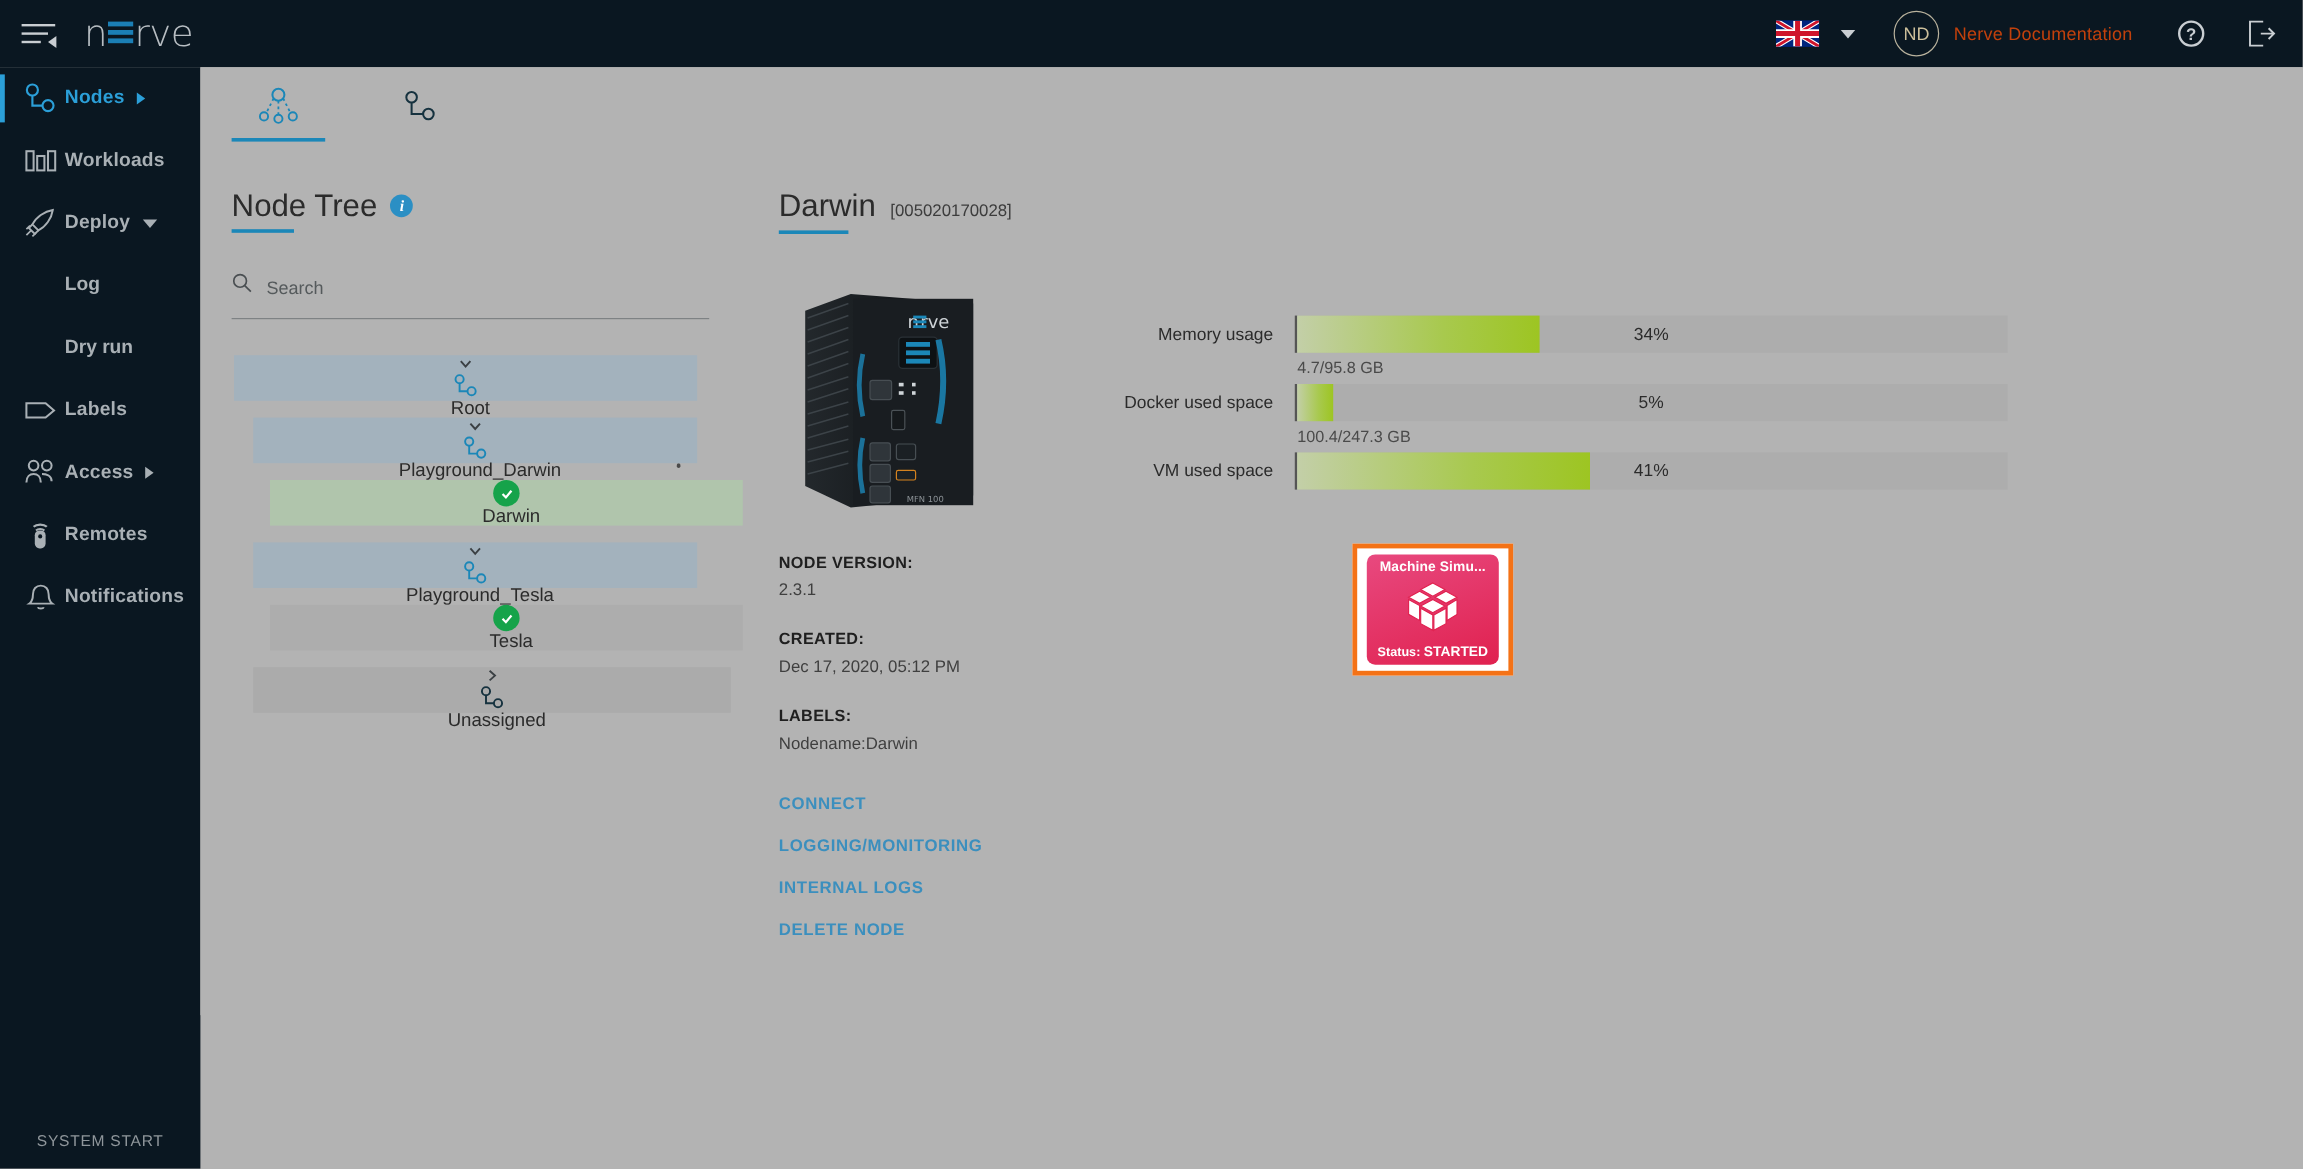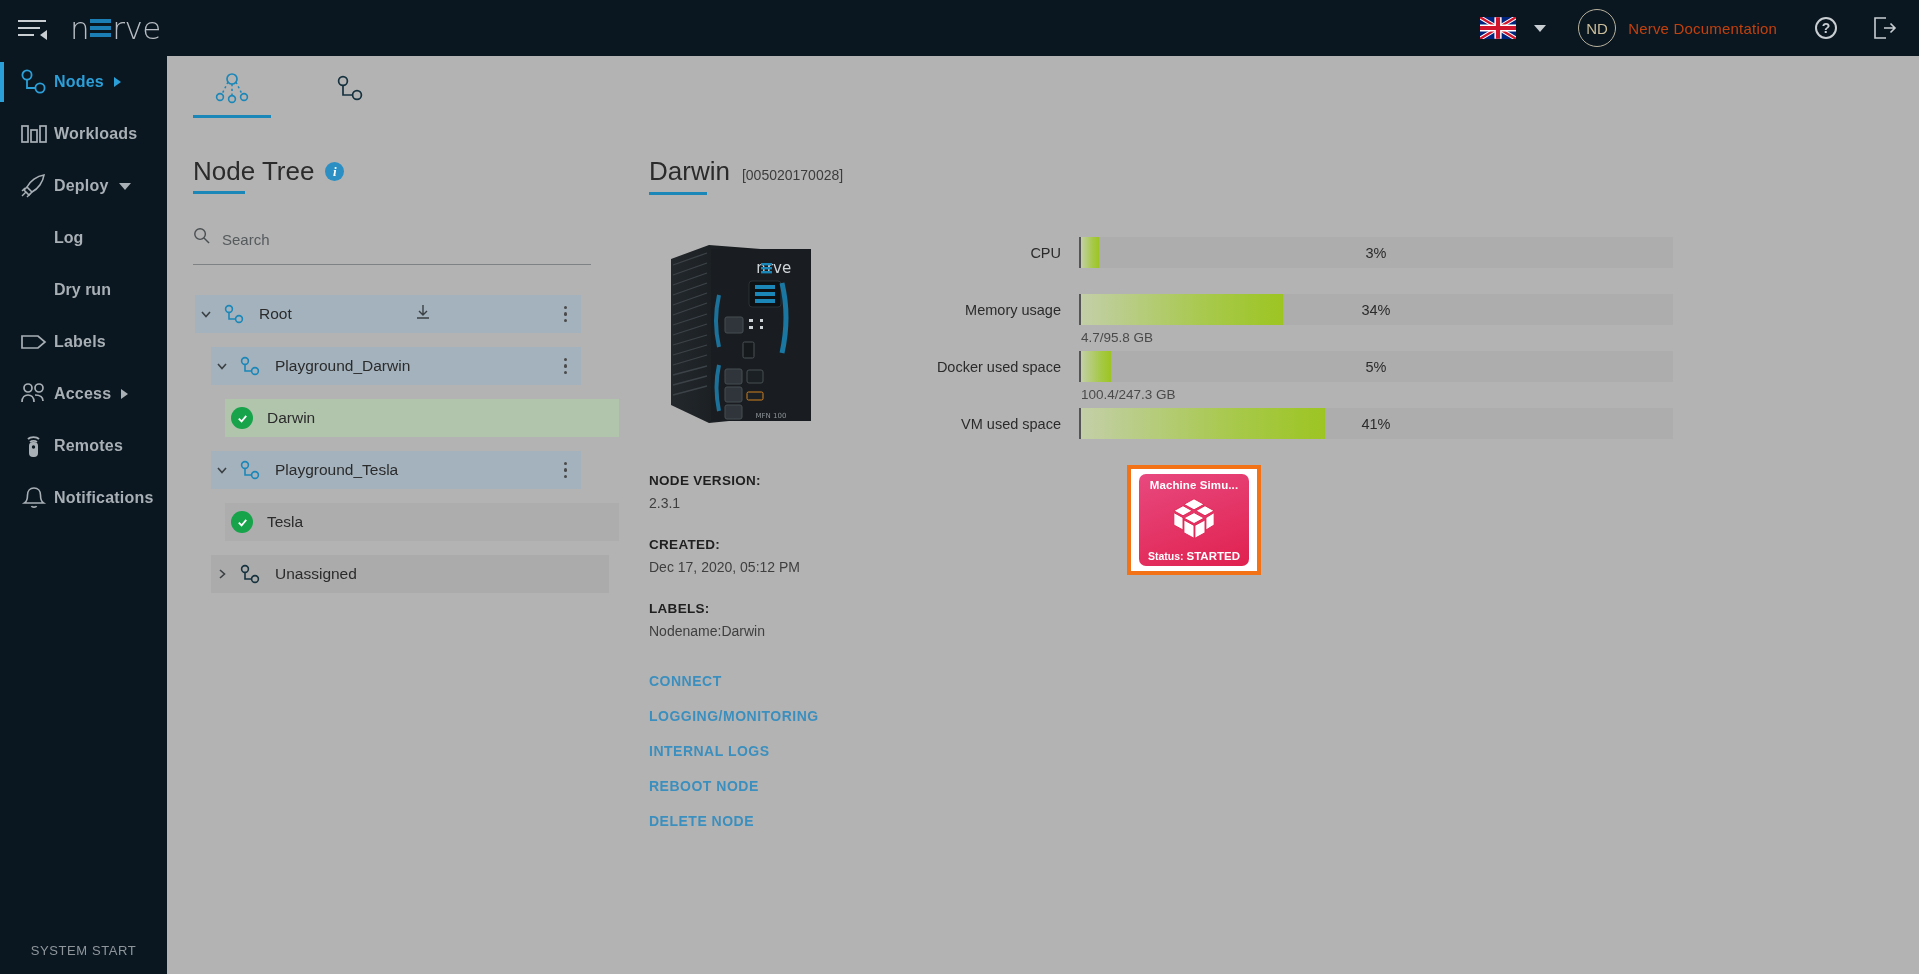--- a/index.html
+++ b/index.html
@@ -91,21 +91,21 @@
                 font-family: "Liberation Serif", serif; }
 
   .searchbox { margin-top: 34px; display: flex; align-items: flex-end; gap: 12px;
                border-bottom: 1px solid #7e8284; width: 398px; padding-bottom: 16px; }
   .searchbox input { border: none; background: transparent; outline: none; font-size: 15px;
                      color: #3a3a3a; width: 340px; font-family: "Liberation Sans", sans-serif; }
   .searchbox input::placeholder { color: #555a5c; }
 
   .tree { margin-top: 30px; }
   .trow { height: 38px; display: flex; align-items: center; cursor: pointer; margin-bottom: 14px;
-          position: relative; }
+          position: relative; flex-direction: column; }
   .trow .chev { width: 22px; display:flex; align-items:center; justify-content:center; }
   .trow .nico { width: 34px; display:flex; align-items:center; justify-content:center; }
   .trow .tlbl { font-size: 15.5px; color: #2b2b2b; margin-left: 8px; }
   .trow .dots { margin-left: auto; margin-right: 14px; display:flex; flex-direction:column;
                 gap: 3px; cursor: pointer; }
   .trow .dots i { width: 3.5px; height: 3.5px; border-radius: 50%; background: #4a4a4a; display:block; }
   .trow .dl { margin-left: auto; margin-right: 10px; }
   .r-root { background: #a3b2bd; width: 386px; margin-left: 2px; }
   .r-group { background: #a3b2bd; width: 370px; margin-left: 18px; }
   .r-node-sel { background: #b0c5ac; width: 394px; margin-left: 32px; }
@@ -507,27 +507,20 @@
             <rect x="64" y="168" width="17" height="14" rx="2" fill="#2f353a" stroke="#474e53"></rect>
             <path d="M121,46 q8,34 0,70" fill="none" stroke="#1b87b8" stroke-width="5" opacity=".85"></path>
             <path d="M58,58 q-6,26 0,52" fill="none" stroke="#1b87b8" stroke-width="4" opacity=".8"></path>
             <path d="M58,128 q-5,22 0,46" fill="none" stroke="#1b87b8" stroke-width="4" opacity=".8"></path>
             <text x="110" y="181" fill="#8b9196" font-size="7" text-anchor="middle" font-family="DejaVu Sans, sans-serif">MFN 100</text>
           </svg>
         </div>
 
         <div class="gauges">
 
-          <div class="gauge">
-            <div class="glabel">CPU</div>
-            <div class="track">
-              <div class="fill" style="width:3%"></div>
-              <span class="pct">3%</span>
-            </div>
-          </div>
           <div class="spacer14"></div>
 
           <div class="gauge">
             <div class="glabel">Memory usage</div>
             <div class="track">
               <div class="fill" style="width:34%"></div>
               <span class="pct">34%</span>
             </div>
           </div>
           <div class="sub">4.7/95.8 GB</div>
@@ -590,19 +583,18 @@
               <span>Status: </span><b>STARTED</b>
             </div>
           </div>
         </div>
       </div>
 
       <div class="actions">
         <span class="action">CONNECT</span>
         <span class="action">LOGGING/MONITORING</span>
         <span class="action">INTERNAL LOGS</span>
-        <span class="action">REBOOT NODE</span>
         <span class="action">DELETE NODE</span>
       </div>
 
     </div>
   </div>
 </div>
 
 </body></html>

